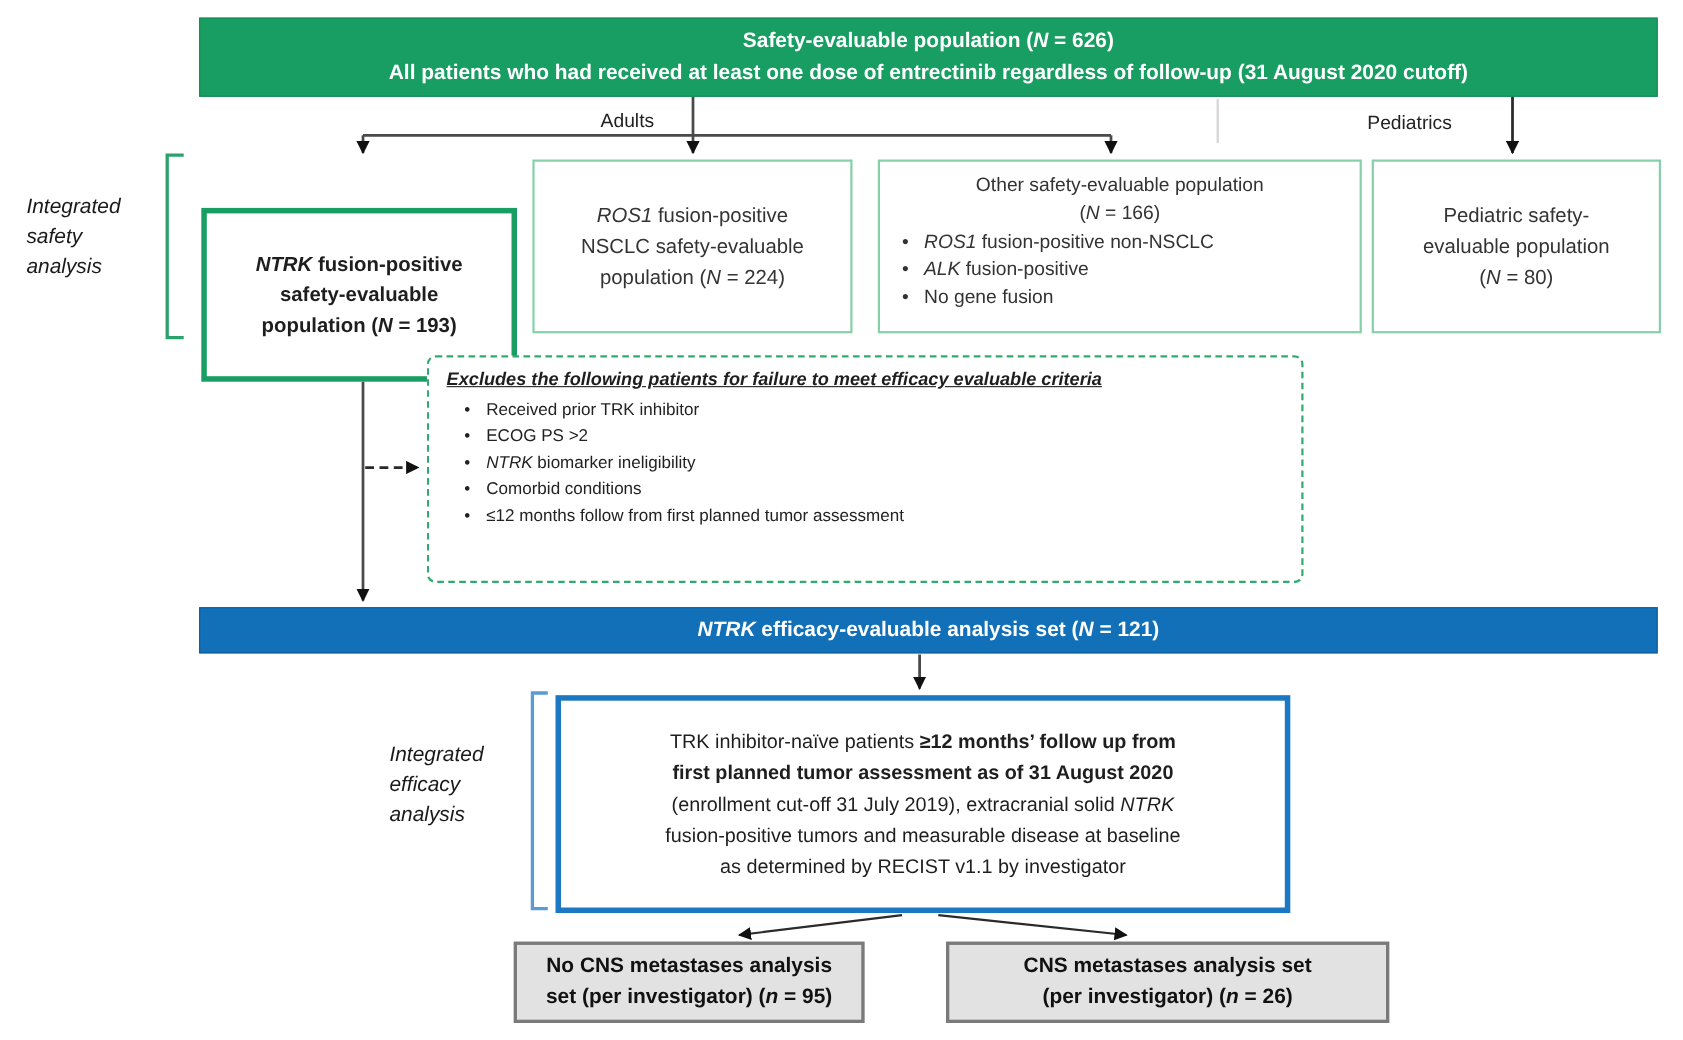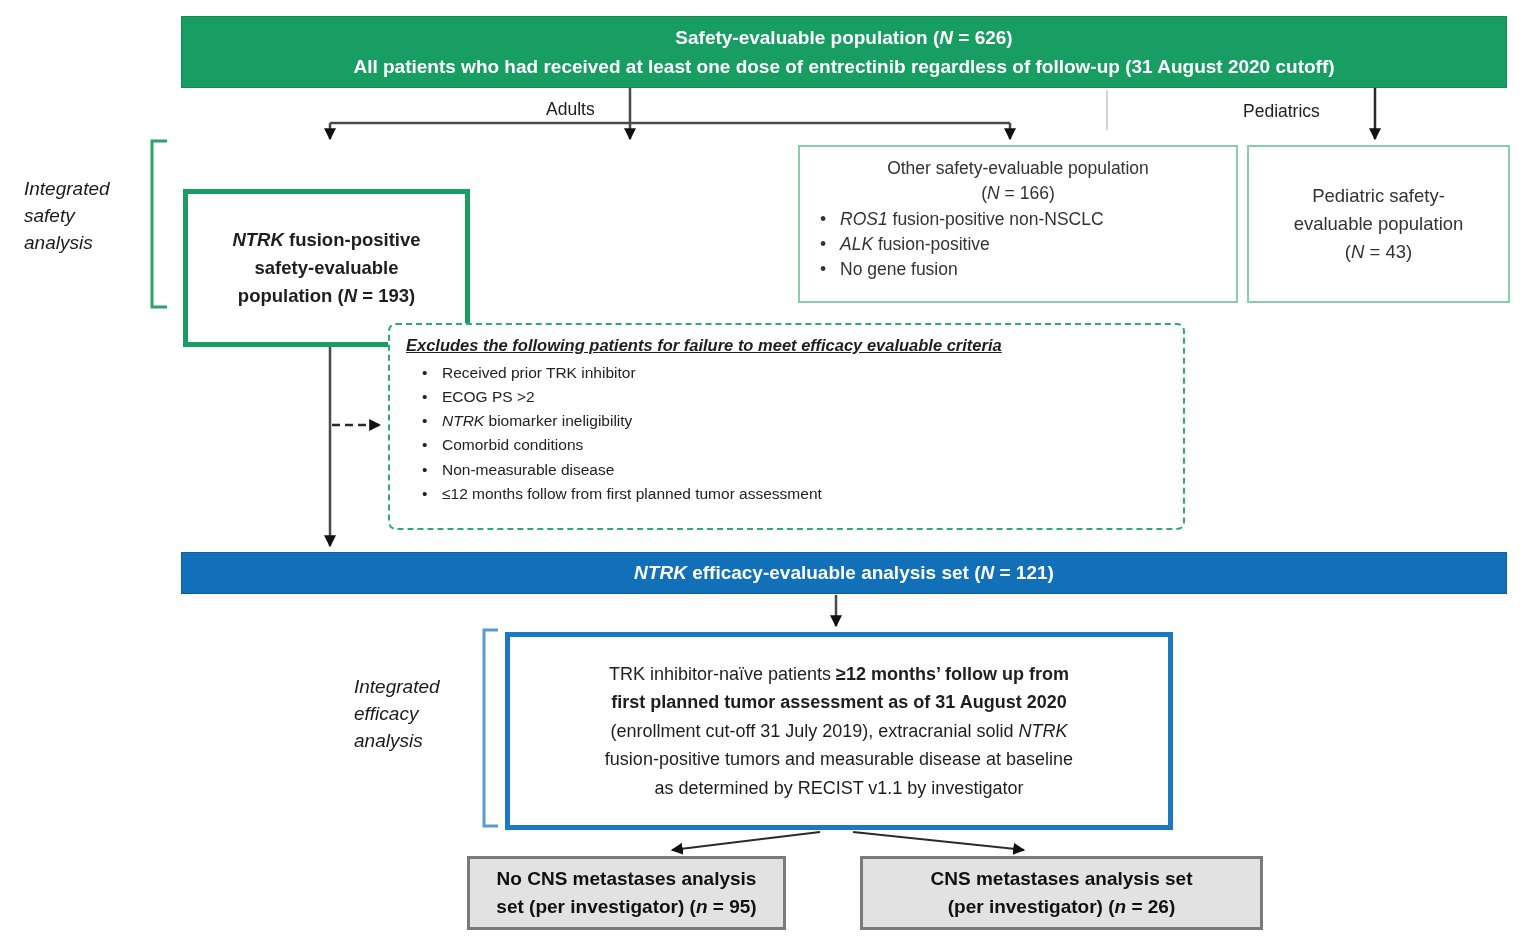--- a/index.html
+++ b/index.html
@@ -83,42 +83,44 @@
 
   <div class="branch-label adults">Adults</div>
   <div class="branch-label pediatrics">Pediatrics</div>
 
   <div class="side-label safety-label"><span>Integrated</span><br><span>safety</span><br><span>analysis</span></div>
 
   <div class="box ntrk">
     <div><span style="font-style: italic;">NTRK</span><span> fusion-positive</span><br><span>safety-evaluable</span><br><span>population (</span><span style="font-style: italic;">N</span><span> = 193)</span></div>
   </div>
 
+  <div class="box ros1">
+    <div><span style="font-style: italic;">ROS1</span><span> fusion-positive</span><br><span>NSCLC safety-evaluable</span><br><span>population (</span><span style="font-style: italic;">N</span><span> = 224)</span></div>
+  </div>
 
   <div class="box other">
     <div class="other-title"><span>Other safety-evaluable population</span><br><span>(</span><span style="font-style: italic;">N</span><span> = 166)</span></div>
     <ul>
       <li><span style="font-style: italic;">ROS1</span><span> fusion-positive non-NSCLC</span></li>
       <li><span style="font-style: italic;">ALK</span><span> fusion-positive</span></li>
       <li><span>No gene fusion</span></li>
     </ul>
   </div>
 
   <div class="box pediatric">
-    <div><span>Pediatric safety-</span><br><span>evaluable population</span><br><span>(</span><span style="font-style: italic;">N</span><span> = 43)</span></div>
+    <div><span>Pediatric safety-</span><br><span>evaluable population</span><br><span>(</span><span style="font-style: italic;">N</span><span> = 80)</span></div>
   </div>
 
   <div class="box excl">
     <div class="excl-title"><span style="font-style: italic; font-weight: bold; text-decoration: underline;">Excludes the following patients for failure to meet efficacy evaluable criteria</span></div>
     <ul>
       <li><span>Received prior TRK inhibitor</span></li>
       <li><span>ECOG PS &gt;2</span></li>
       <li><span style="font-style: italic;">NTRK</span><span> biomarker ineligibility</span></li>
       <li><span>Comorbid conditions</span></li>
-      <li><span>Non-measurable disease</span></li>
       <li><span>≤12 months follow from first planned tumor assessment</span></li>
     </ul>
   </div>
 
   <div class="box bar">
     <div><span style="font-style: italic;">NTRK</span><span> efficacy-evaluable analysis set (</span><span style="font-style: italic;">N</span><span> = 121)</span></div>
   </div>
 
   <div class="side-label efficacy-label"><span>Integrated</span><br><span>efficacy</span><br><span>analysis</span></div>
 

